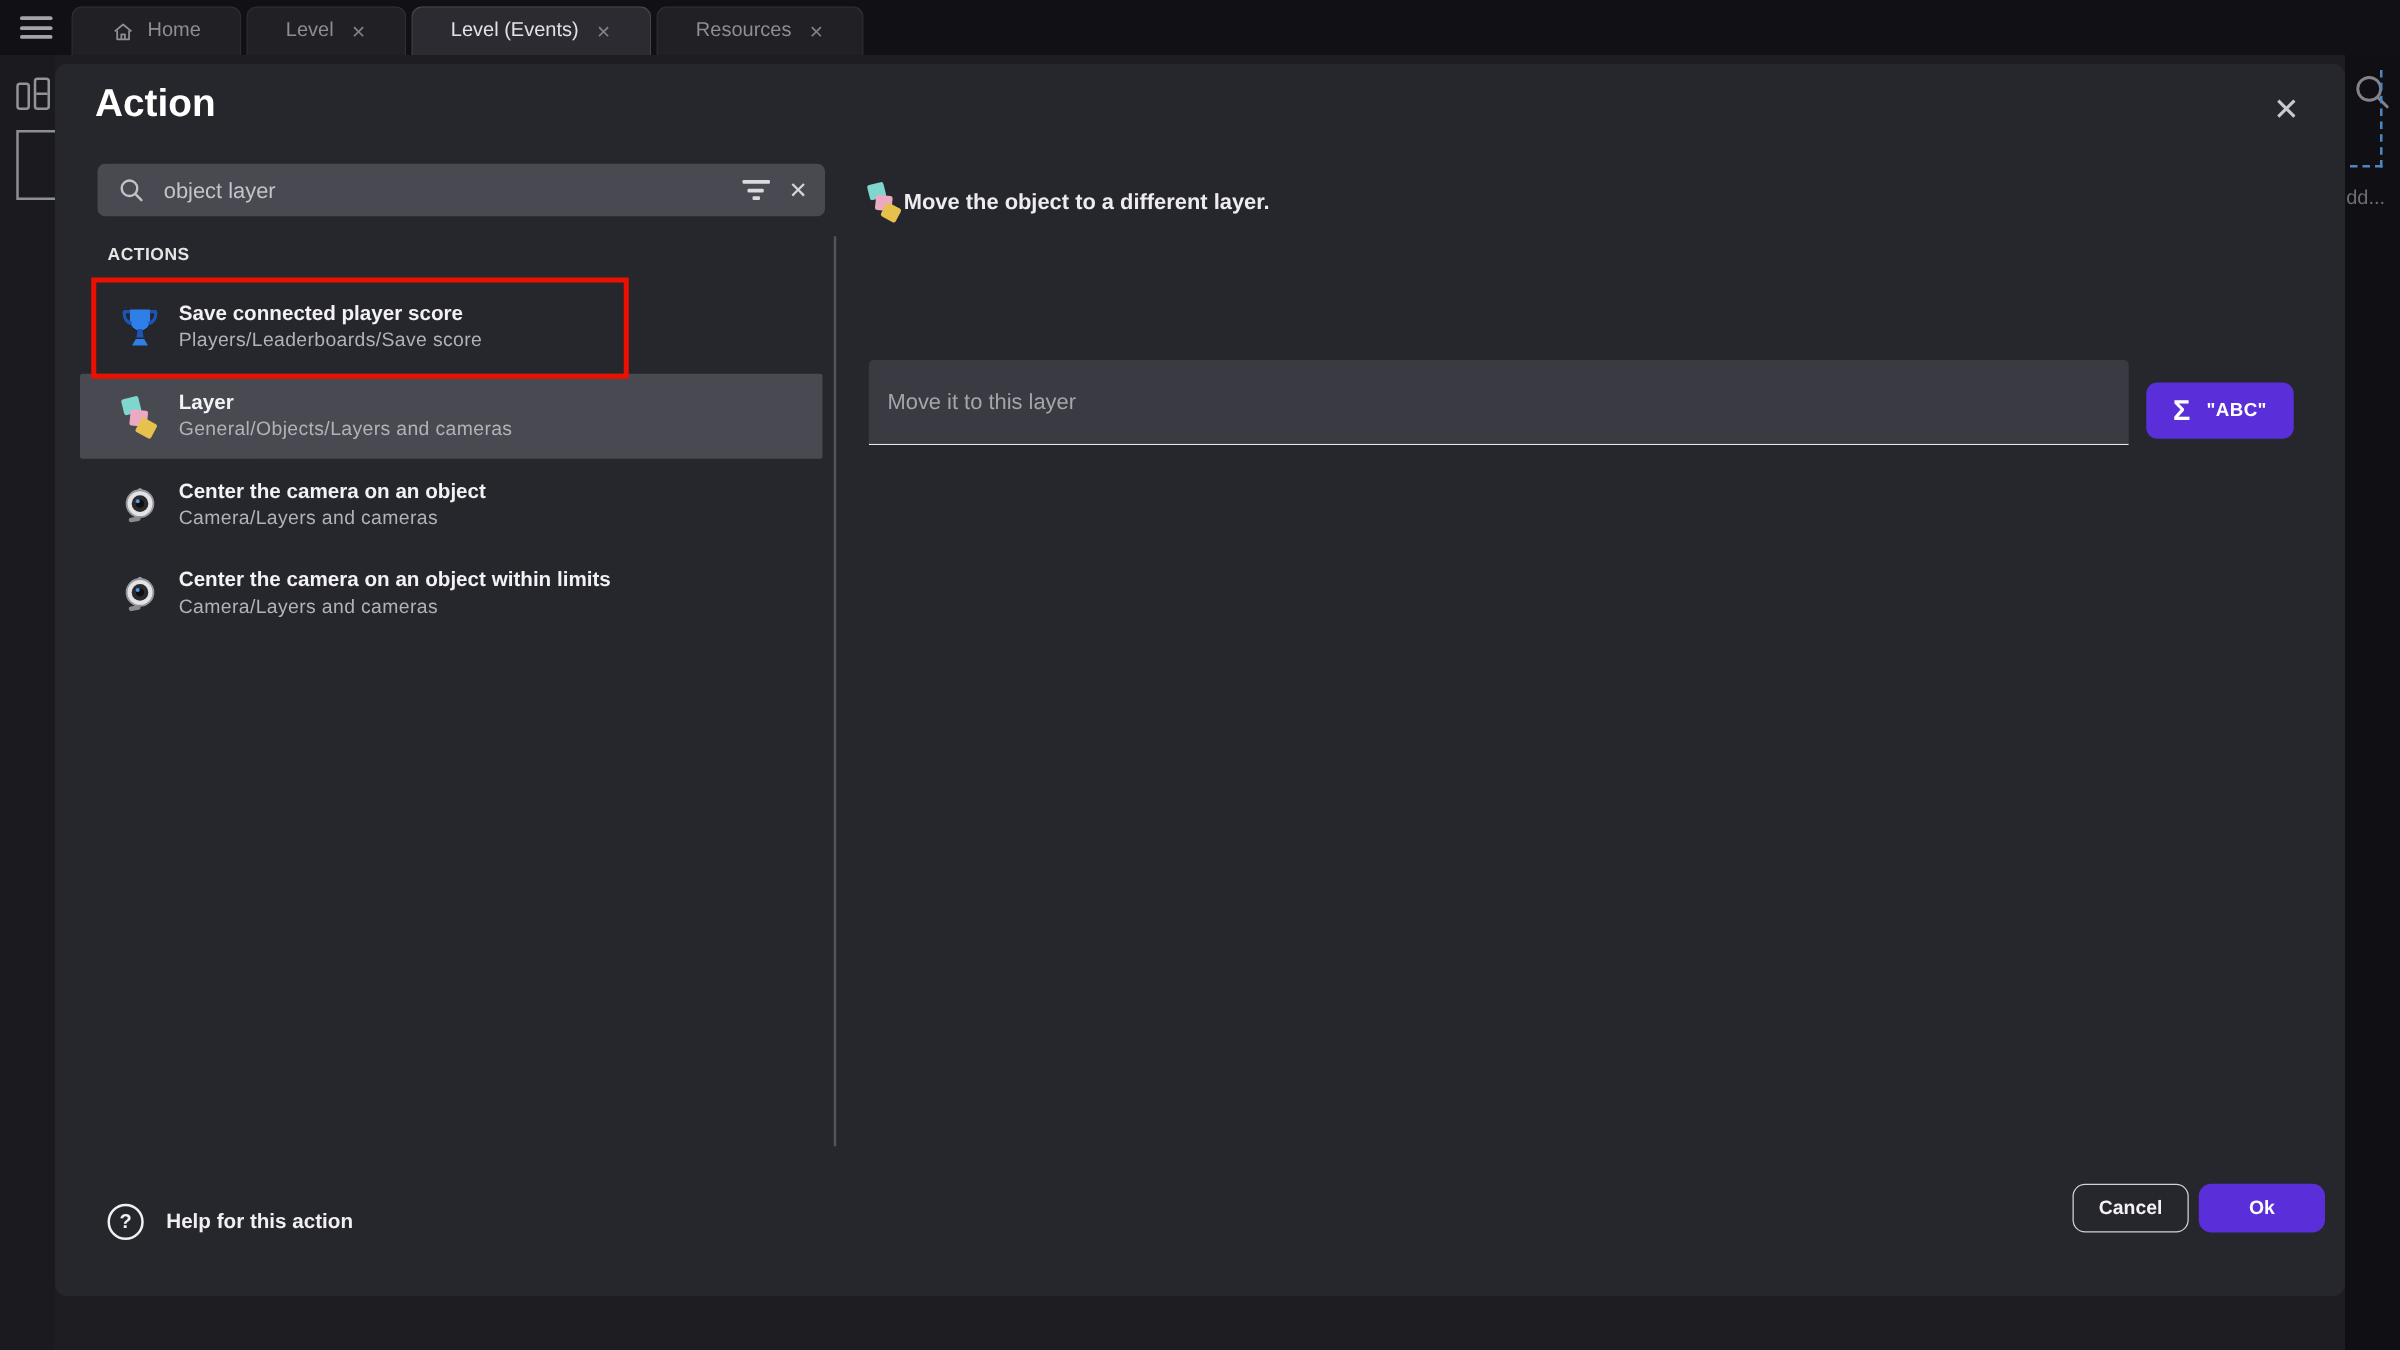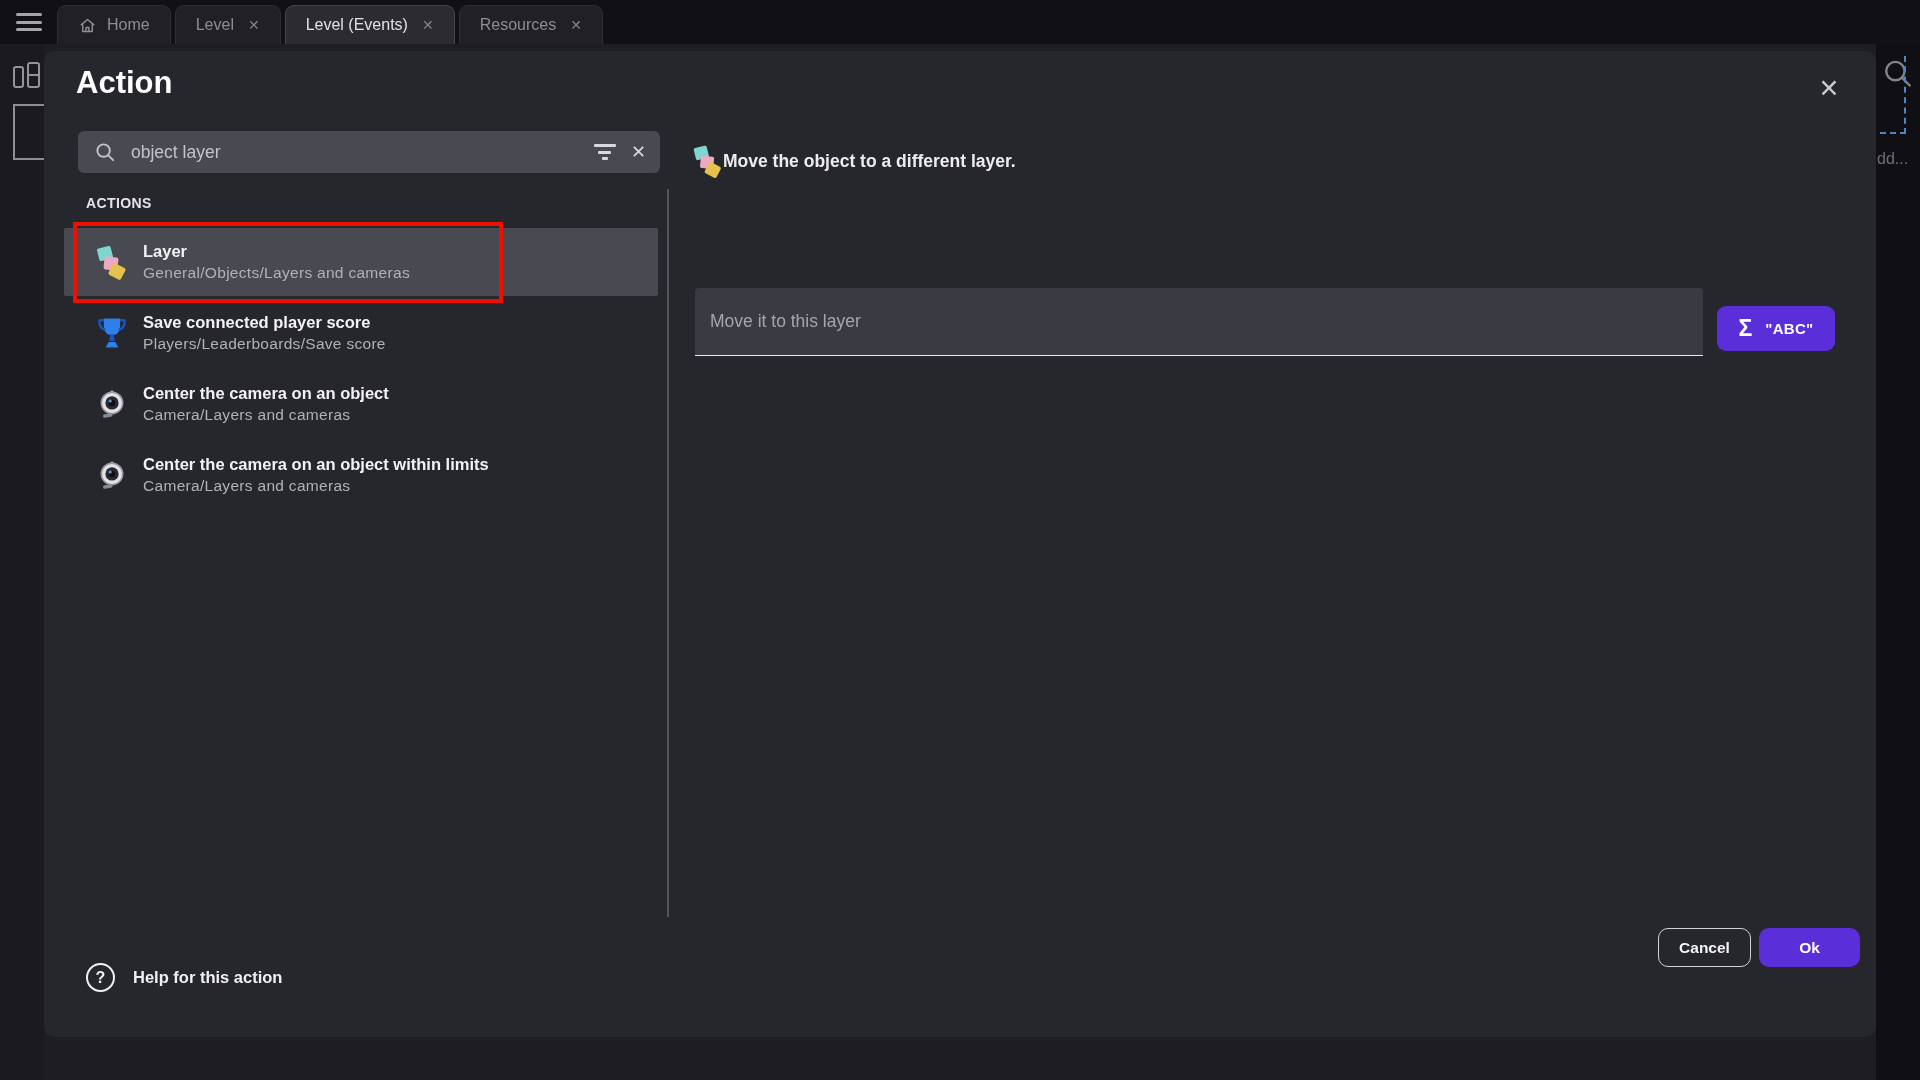--- a/index.html
+++ b/index.html
@@ -6,21 +6,21 @@
   html,body { width:1920px; height:1080px; background:#131317; overflow:hidden;
               font-family:"Liberation Sans", sans-serif; }
   .screen { position:relative; width:1920px; height:1080px; background:#1d1d22; }
 
   
   .topbar { position:absolute; left:0; top:0; width:1920px; height:44px; background:#111115; }
   .hamburger { position:absolute; left:16px; top:13px; width:26px; height:18px;
                display:flex; flex-direction:column; justify-content:space-between; cursor:pointer; }
   .hamburger span { display:block; width:26px; height:3px; background:#a4a4ab; border-radius:2px; }
   .tabs { position:absolute; left:57px; top:5px; height:39px; display:flex; gap:4px; }
-  .tab { height:39px; display:flex; align-items:center; gap:10px; padding:0 20px;
+  .tab { height:39px; display:flex; align-items:center; gap:10px; padding:0 31px;
          background:#202025; border:1px solid #2e2e34; border-bottom:none;
          border-radius:9px 9px 0 0; color:#8d8d94; font-size:16px; white-space:nowrap; }
   .tab.active { background:#2b2b31; border-color:#45454c; color:#e2e2e6; }
   .tab .ticon { display:flex; }
   .tab-close { font-size:14px; color:#82828a; margin-left:4px; cursor:pointer; }
 
   
   .leftstrip { position:absolute; left:0; top:44px; width:44px; height:1036px; background:#1a1a1f; }
   .rightstrip { position:absolute; left:1876px; top:44px; width:44px; height:1036px; background:#101014; }
   .panels-icon { position:absolute; left:13px; top:62px; width:30px; height:26px; }
@@ -102,21 +102,21 @@
               justify-content:center; gap:13px; color:#ffffff; cursor:pointer; }
   .expr-btn .sigma { font-size:23px; font-weight:700; line-height:1; }
   .expr-btn .abc { font-size:15px; font-weight:700; letter-spacing:.3px; }
 
   
   .help { position:absolute; left:42px; top:912px; display:flex; align-items:center; gap:18px; cursor:pointer; }
   .help-icon { width:29px; height:29px; border:2.5px solid #f0f0f2; border-radius:50%;
                display:flex; align-items:center; justify-content:center;
                color:#f0f0f2; font-size:16px; font-weight:700; }
   .help-label { font-size:16.5px; font-weight:700; color:#f0f0f2; }
-  .btn { position:absolute; top:877px; height:39px; border-radius:10px; font-size:15.5px;
+  .btn { position:absolute; top:896px; height:39px; border-radius:10px; font-size:15.5px;
          font-weight:700; display:flex; align-items:center; justify-content:center;
          cursor:pointer; font-family:"Liberation Sans", sans-serif; }
   .btn-cancel { left:1614px; width:93px; background:transparent; border:1.5px solid #d2d2d8; color:#f3f3f5; }
   .btn-ok { left:1715px; width:101px; background:#5a2fd9; border:none; color:#ffffff; }
 </style>
 </head>
 <body>
 
 <div class="screen">
 
@@ -182,46 +182,46 @@
         <span class="f1"></span>
           <span class="f2"></span>
           <span class="f3"></span>
       </div>
       <div class="search-clear">✕</div>
     </div>
 
     <div class="sec-header">ACTIONS</div>
 
     <div class="list">
-      <div class="row selected">
-        <span class="icon-wrap">
-          <span class="layericon">
-              <i class="c1"></i>
-              <i class="c2"></i>
-              <i class="c3"></i>
-            </span>
-        </span>
-        <span class="texts">
-          <span class="title">Layer</span>
-          <span class="path">General/Objects/Layers and cameras</span>
-        </span>
-      </div>
       <div class="row">
         <span class="icon-wrap">
           <svg width="30" height="36" viewBox="0 0 26 30">
             <path d="M6 2.5h14v7.5a7 7 0 0 1-14 0z" fill="#2e7fe8"></path>
             <path d="M6 4H2.6a.6.6 0 0 0-.6.6C2 9 4.2 11.6 7.2 12.2" fill="none" stroke="#1b55b8" stroke-width="2.2"></path>
             <path d="M20 4h3.4a.6.6 0 0 1 .6.6C24 9 21.8 11.6 18.8 12.2" fill="none" stroke="#1b55b8" stroke-width="2.2"></path>
             <path d="M11.5 16h3l1 6h-5z" fill="#1b55b8"></path>
             <path d="M7.5 27.5h11l-2.6-4.6h-5.8z" fill="#2e7fe8"></path>
           </svg>
         </span>
         <span class="texts">
           <span class="title">Save connected player score</span>
           <span class="path">Players/Leaderboards/Save score</span>
+        </span>
+      </div>
+      <div class="row selected">
+        <span class="icon-wrap">
+          <span class="layericon">
+              <i class="c1"></i>
+              <i class="c2"></i>
+              <i class="c3"></i>
+            </span>
+        </span>
+        <span class="texts">
+          <span class="title">Layer</span>
+          <span class="path">General/Objects/Layers and cameras</span>
         </span>
       </div>
       <div class="row">
         <span class="icon-wrap">
           <svg width="28" height="30" viewBox="0 0 26 28">
             <circle cx="13" cy="3" r="1.6" fill="#b9b9c0"></circle>
             <circle cx="13" cy="13" r="10" fill="#e3e3e6" stroke="#97979e" stroke-width="1.4"></circle>
             <circle cx="13" cy="13" r="6.2" fill="#2a2a2e"></circle>
             <circle cx="13" cy="13" r="3" fill="#0e0e10"></circle>
             <circle cx="11.3" cy="11.2" r="1.5" fill="#4f9be8"></circle>

